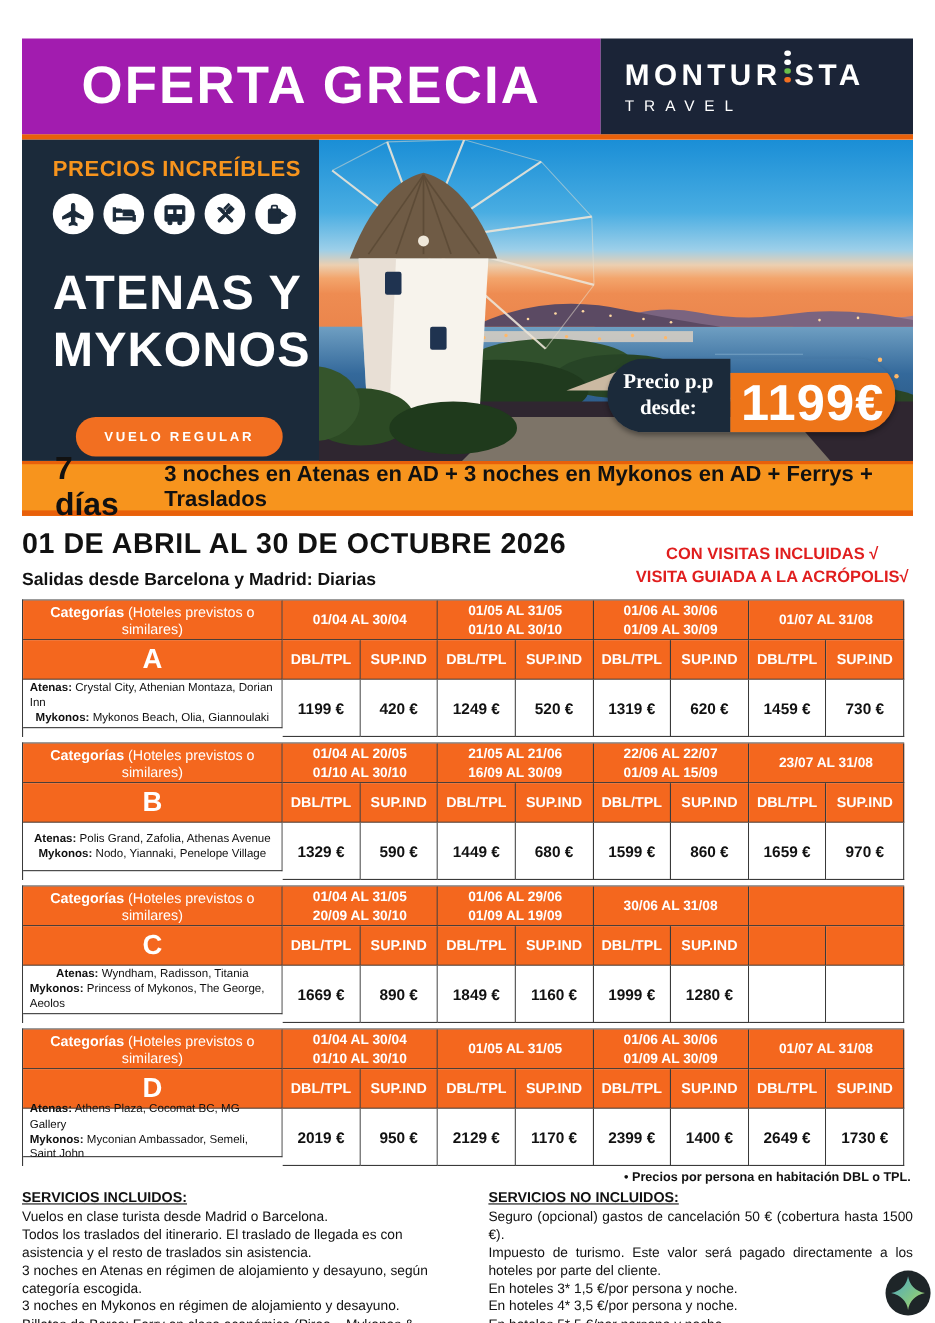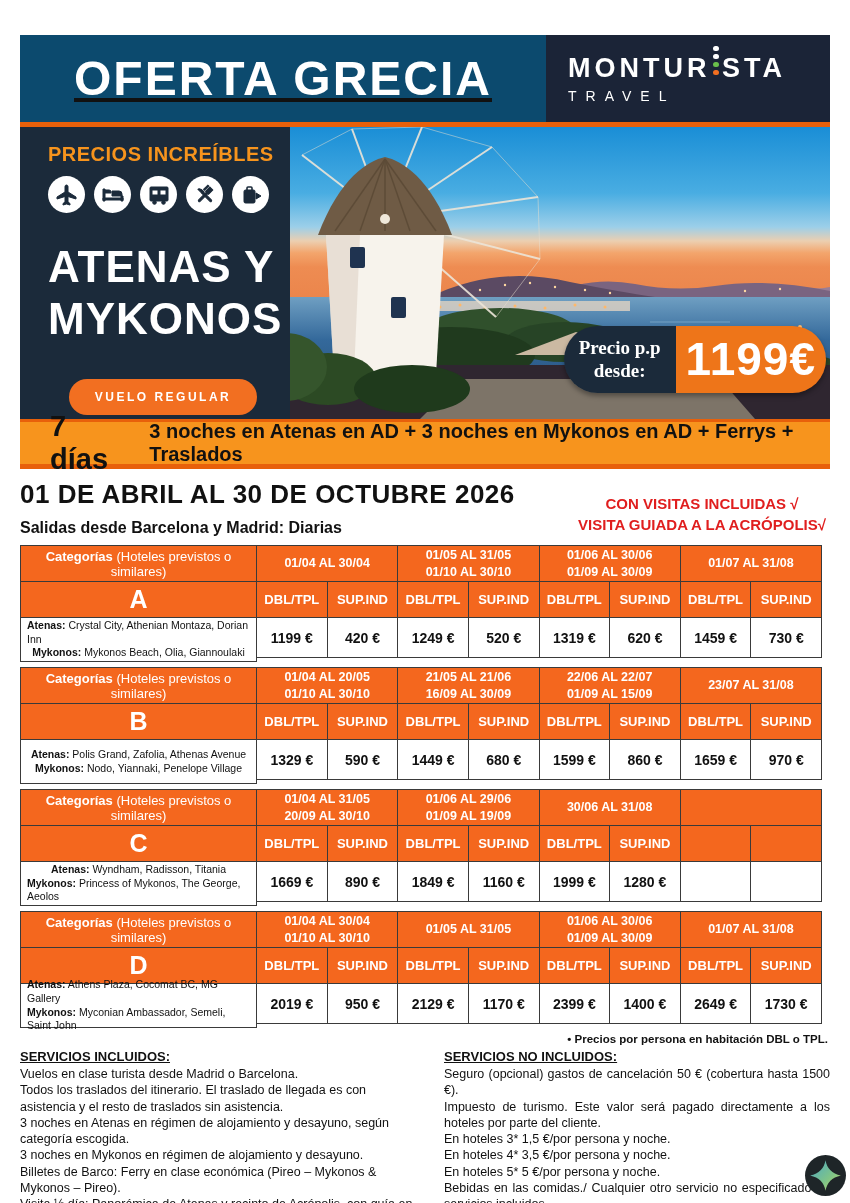--- a/index.html
+++ b/index.html
@@ -1,41 +1,41 @@
 <!DOCTYPE html>
 <html><head>
 <meta charset="utf-8">
 <style>
   html,body{margin:0;padding:0;background:#fff;}
   .page{position:relative;width:850px;height:1203px;background:#fff;overflow:hidden;
         font-family:"Liberation Sans", sans-serif;color:#111;}
   
   .header{display:flex;margin:35px 20px 0 20px;height:87px;}
-  .header-title-box{flex:1;background:#0c4a6e;display:flex;align-items:center;justify-content:center;text-decoration:underline;}
+  .header-title-box{flex:1;background:#a21caf;display:flex;align-items:center;justify-content:center;}
   .header-title{color:#fff;font-size:48px;font-weight:bold;letter-spacing:2px;}
   .logo-box{width:262px;background:#1b2437;display:flex;flex-direction:column;justify-content:center;padding-left:22px;}
   .brand-row{display:flex;align-items:flex-end;color:#fff;font-weight:bold;font-size:27px;letter-spacing:4px;}
   .i-dots{display:inline-flex;flex-direction:column;gap:2.5px;margin:0 3px;transform:translateY(-9px);}
   .i-dots i{width:5.5px;height:5.5px;border-radius:50%;display:block;}
   .brand-sub{color:#fff;font-size:14px;letter-spacing:9px;margin-top:4px;}
   .orange-rule{height:5px;background:#e8600a;margin:0 20px;}
   
   .hero{display:flex;margin:0 20px;height:292px;}
   .hero-left{width:270px;background:#1b2a3a;box-sizing:border-box;padding:16px 12px 0 28px;}
   .tagline{color:#f7941d;font-weight:bold;font-size:20px;letter-spacing:.5px;}
   .icon-row{display:flex;gap:9px;margin-top:10px;}
   .icon-circle{width:37px;height:37px;border-radius:50%;background:#fff;display:flex;align-items:center;justify-content:center;}
   .icon-circle svg{width:24px;height:24px;fill:#1b2a3a;stroke:#1b2a3a;}
   .dest{color:#fff;font-weight:bold;font-size:44px;line-height:1.18;letter-spacing:1px;margin-top:28px;}
   .pill{width:fit-content;margin:34px auto 0 auto;background:#f26f21;color:#fff;font-weight:bold;
         font-size:12px;letter-spacing:2.5px;padding:11px 26px;border-radius:24px;}
   .hero-photo{flex:1;position:relative;overflow:hidden;}
   .hero-photo svg.photo{display:block;width:100%;height:100%;}
-  .price-badge{position:absolute;right:4px;bottom:26px;display:flex;border-radius:38px;overflow:hidden;
-               box-shadow:0 3px 5px rgba(0,0,0,.35);}
+  .price-badge{position:absolute;right:16px;bottom:26px;display:flex;border-radius:38px;overflow:hidden;
+               box-shadow:0 3px 5px rgba(0,0,0,.35);align-items:flex-end;}
   .pb-left{background:#1b2a3a;color:#fff;font-family:"Liberation Serif", serif;font-weight:bold;font-size:19px;
            text-align:center;padding:10px 15px;display:flex;flex-direction:column;justify-content:center;line-height:1.25;}
   .pb-right{background:#ee7519;color:#fff;font-weight:bold;font-size:46px;display:flex;align-items:center;
             padding:0 10px;letter-spacing:1px;}
   
   .duration{margin:0 20px;background:#f7941d;border-top:3px solid #e8600a;border-bottom:5px solid #e8600a;
             height:42px;display:flex;align-items:center;}
   .duration .days{font-size:29px;font-weight:bold;margin-left:30px;}
   .duration .desc{font-size:20px;font-weight:bold;margin-left:24px;}
   
@@ -51,21 +51,21 @@
   .oc{background:#f4671e;color:#fff;}
   .d2{grid-column:span 2;}
   .cat-head{font-size:13px;height:36px;padding:0 6px;text-align:center;}
   .cat-head .nb{font-weight:normal;}
   .cat-head .bb{font-weight:bold;}
   .date-cell{font-size:12.5px;font-weight:bold;white-space:pre-line;text-align:center;line-height:1.35;height:36px;}
   .letter-cell{font-size:25px;font-weight:bold;height:36px;}
   .lbl-cell{font-size:13px;font-weight:bold;height:36px;}
   .hotels-cell{background:#fff;height:44px;flex-direction:column;align-items:flex-start;justify-content:center;
                padding:2px 6px;font-size:10.5px;line-height:1.3;text-align:left;}
-  .price-cell{background:#fff;font-size:14px;font-weight:bold;height:40px;}
+  .price-cell{background:#fff;font-size:14px;font-weight:bold;height:52px;}
   
   .price-note{margin:2px 22px 0 0;text-align:right;font-weight:bold;font-size:11.5px;}
   .services{display:flex;gap:26px;margin:4px 20px 0 20px;}
   .svc-col-left{width:398px;}
   .svc-col-right{flex:1;display:flex;flex-direction:column;}
   .svc-title{font-weight:bold;text-decoration:underline;font-size:13px;margin-bottom:2px;}
   .svc-body{font-size:12.5px;line-height:1.3;white-space:pre-line;}
   .svc-body.just{text-align:justify;}
   .watermark{position:absolute;right:3px;bottom:6px;width:43px;height:43px;}
 </style>

